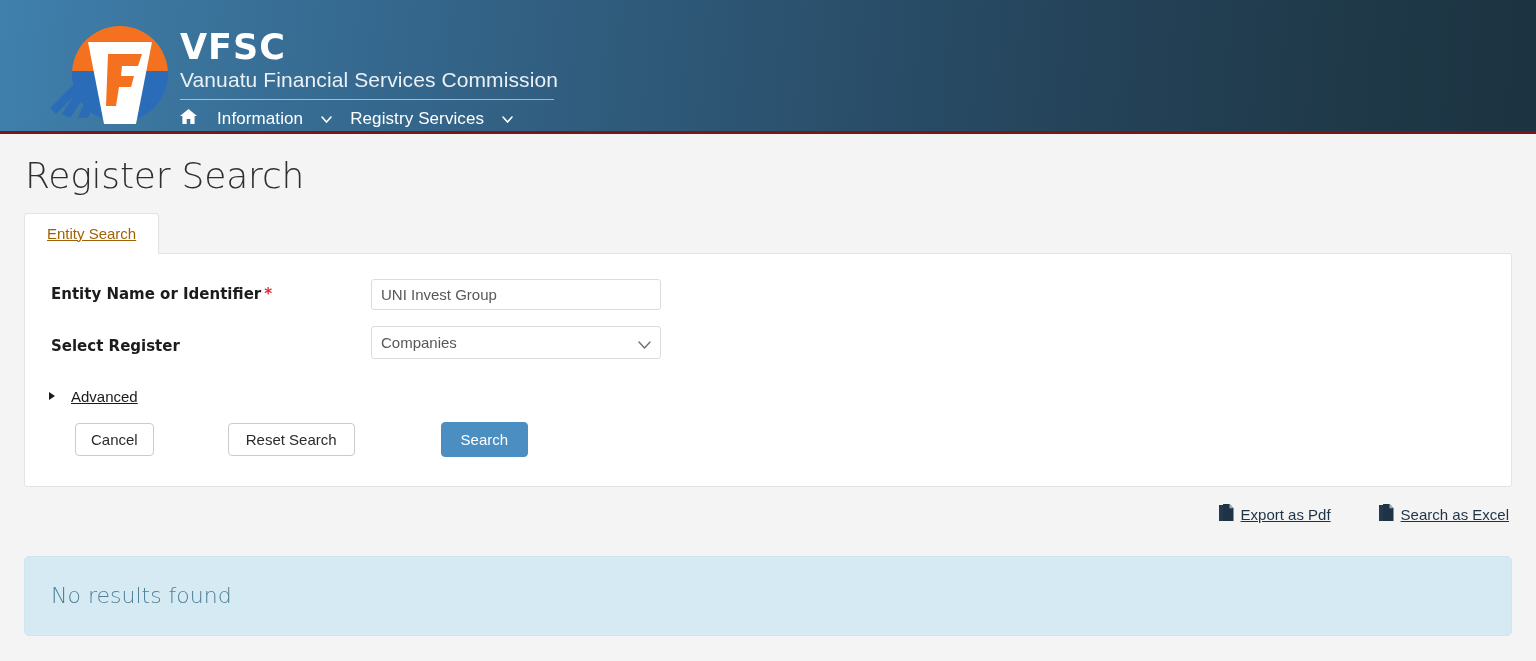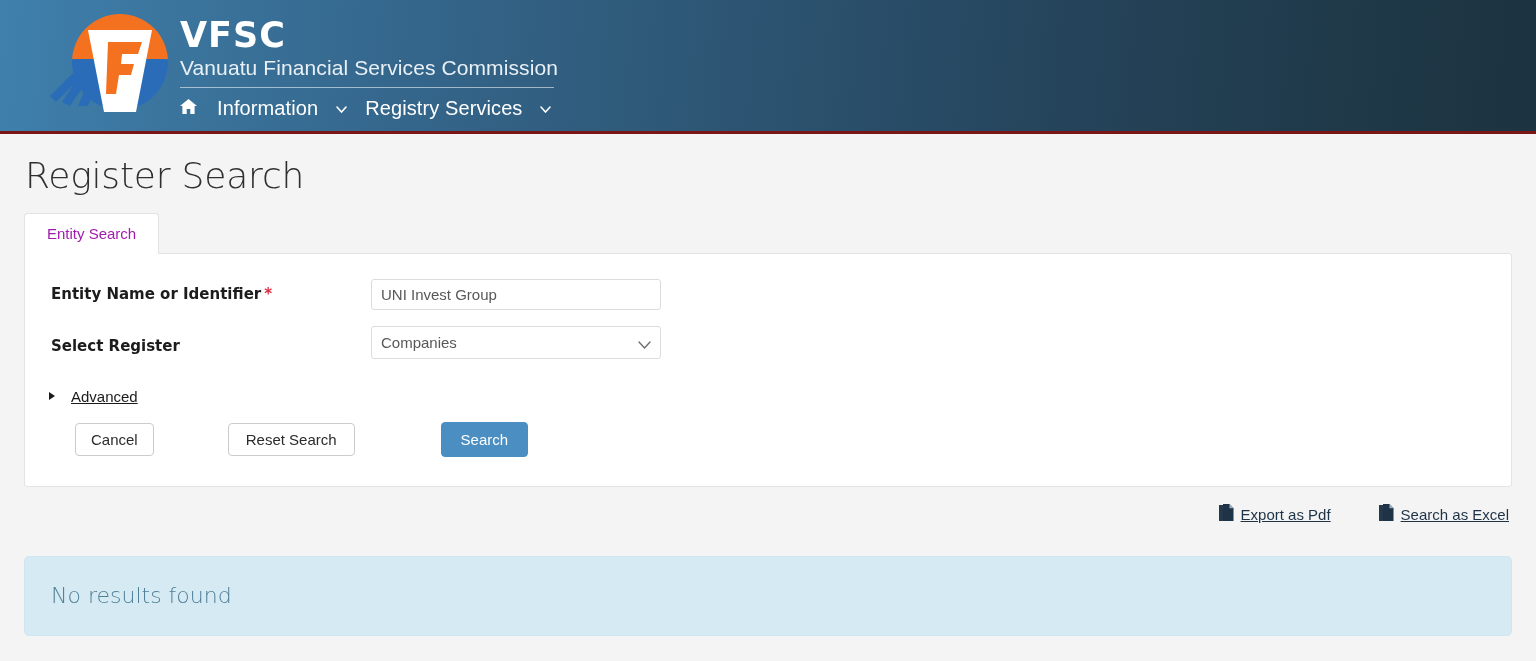--- a/index.html
+++ b/index.html
@@ -16,21 +16,21 @@
     position: relative;
     width: 1536px;
     height: 134px;
     background: linear-gradient(100deg, #3d7ba8 0%, #3a7099 14%, #336288 32%, #2b５0 40%, #2a4b66 58%, #224055 75%, #1e3746 90%, #1b3240 100%);
     background-image: linear-gradient(95deg, #3f80ad 0%, #3a739b 13%, #34658a 28%, #2e5877 44%, #284b65 60%, #234055 75%, #1f3948 88%, #1c3341 100%);
     border-bottom: 3px solid #7b1616;
     overflow: hidden;
   }
   #brand-block {
     position: absolute;
-    left: 48px; top: 0;
+    left: 48px; top: 12px;
     height: 134px;
     display: flex;
     align-items: flex-start;
   }
   
   .logo-wrap {
     position: relative;
     width: 118px; height: 120px;
     margin-top: 6px;
     flex: 0 0 auto;
@@ -78,21 +78,21 @@
   }
   
   #main-nav {
     display: flex;
     align-items: center;
     margin-top: 7px;
     gap: 0;
   }
   #main-nav .nav-item {
     color: #ffffff;
-    font-size: 20px;
+    font-size: 17px;
     padding: 2px 10px;
     cursor: pointer;
     white-space: nowrap;
     letter-spacing: 0.1px;
   }
   #main-nav .nav-home { padding-left: 0; font-size: 17px; }
   #main-nav .caret {
     color: #ffffff;
     font-size: 12px;
     padding: 2px 8px;
@@ -115,28 +115,29 @@
 
   
   #tabs {
     display: flex;
     margin-top: 17px;
     position: relative;
     z-index: 2;
   }
   .tab {
     background: #ffffff;
-    color: #a21caf;
+    color: #a16207;
     font-size: 15px;
     padding: 11px 22px 12px 22px;
     border: 1px solid #e3e3e3;
     border-bottom: none;
     border-radius: 4px 4px 0 0;
     cursor: pointer;
     margin-bottom: -1px;
+    text-decoration: underline;
   }
 
   
   #search-panel {
     background: #ffffff;
     border: 1px solid #e3e3e3;
     border-radius: 0 3px 3px 3px;
     height: 234px;
     position: relative;
   }

